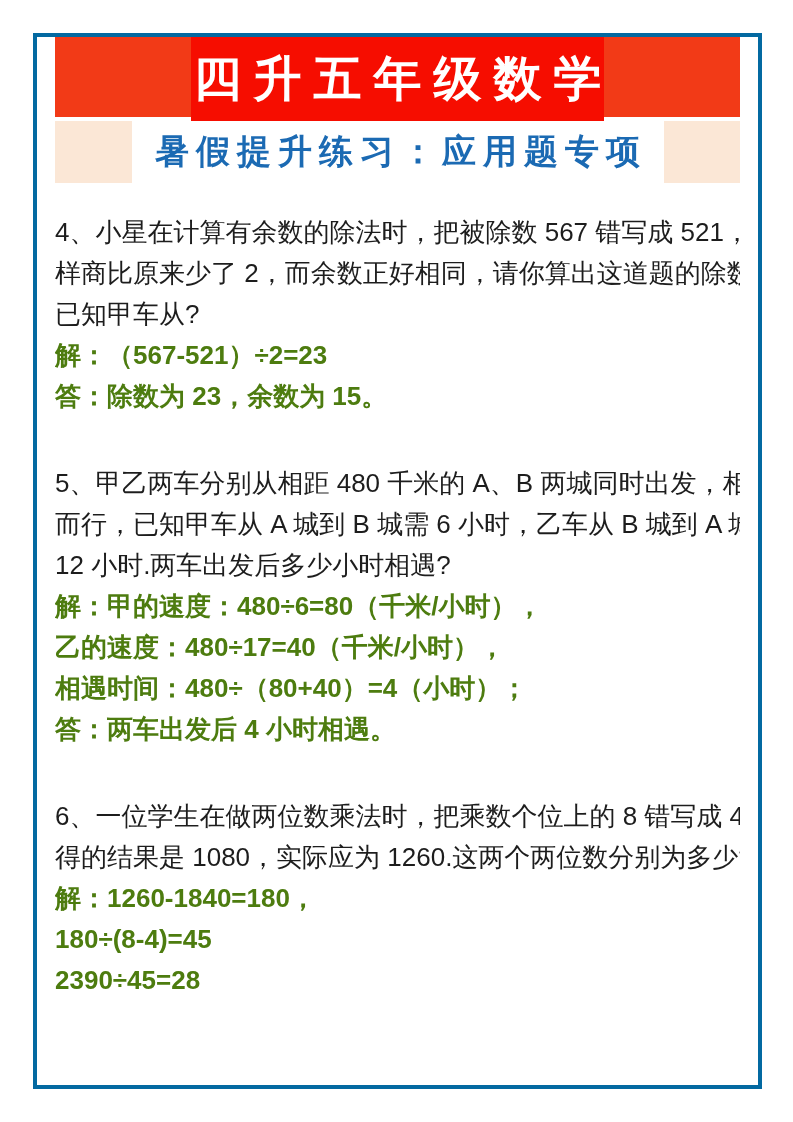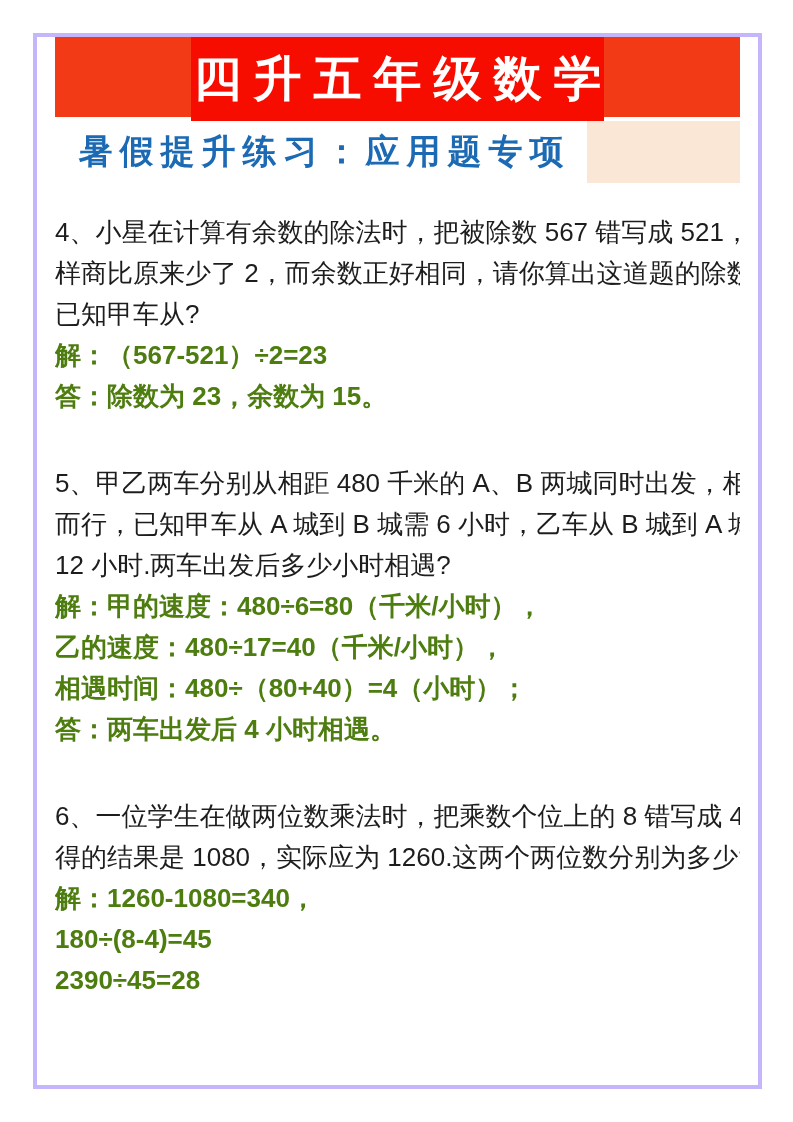--- a/index.html
+++ b/index.html
@@ -5,21 +5,21 @@
   html,body{margin:0;padding:0;}
   body{
     width:793px;height:1122px;
     background:#ffffff;
     font-family:"Liberation Sans","DejaVu Sans",sans-serif;
     position:relative;overflow:hidden;
   }
   .sheet{
     position:absolute;left:33px;top:33px;
     width:721px;height:1048px;
-    border:4px solid #c4b5fd;
+    border:4px solid #0369a1;
     box-sizing:content-box;
     background:#ffffff;
   }
   
   .band-red{
     margin:0 18px;height:80px;
     background:#f23a17;
     display:flex;justify-content:center;align-items:center;
     position:relative;
   }
@@ -32,21 +32,21 @@
   }
   .title{
     color:#ffffff;
     font-size:48px;font-weight:bold;
     letter-spacing:12px;padding-left:12px;
     white-space:nowrap;
   }
   .band-peach{
     margin:4px 18px 0 18px;height:62px;
     background:#fbe7d6;
-    display:flex;justify-content:flex-start;align-items:center;
+    display:flex;justify-content:center;align-items:center;
   }
   .subtitle-box{
     background:#ffffff;
     width:532px;height:62px;
     display:flex;justify-content:center;align-items:center;
   }
   .subtitle{
     color:#1b6ab3;
     font-size:34px;font-weight:bold;
     letter-spacing:7px;padding-left:7px;
@@ -100,19 +100,19 @@
       <div class="line q-line">12 小时.两车出发后多少小时相遇?</div>
       <div class="line s-line">解：甲的速度：480÷6=80（千米/小时），</div>
       <div class="line s-line">乙的速度：480÷17=40（千米/小时），</div>
       <div class="line s-line">相遇时间：480÷（80+40）=4（小时）；</div>
       <div class="line s-line">答：两车出发后 4 小时相遇。</div>
     </section>
 
     <section class="problem">
       <div class="line q-line">6、一位学生在做两位数乘法时，把乘数个位上的 8 错写成 4，乘</div>
       <div class="line q-line">得的结果是 1080，实际应为 1260.这两个两位数分别为多少?</div>
-      <div class="line s-line">解：1260-1080=340，</div>
+      <div class="line s-line">解：1260-1840=180，</div>
       <div class="line s-line">180÷(8-4)=45</div>
       <div class="line s-line">2390÷45=28</div>
     </section>
 
   </div>
 </div>
 
 </body></html>

